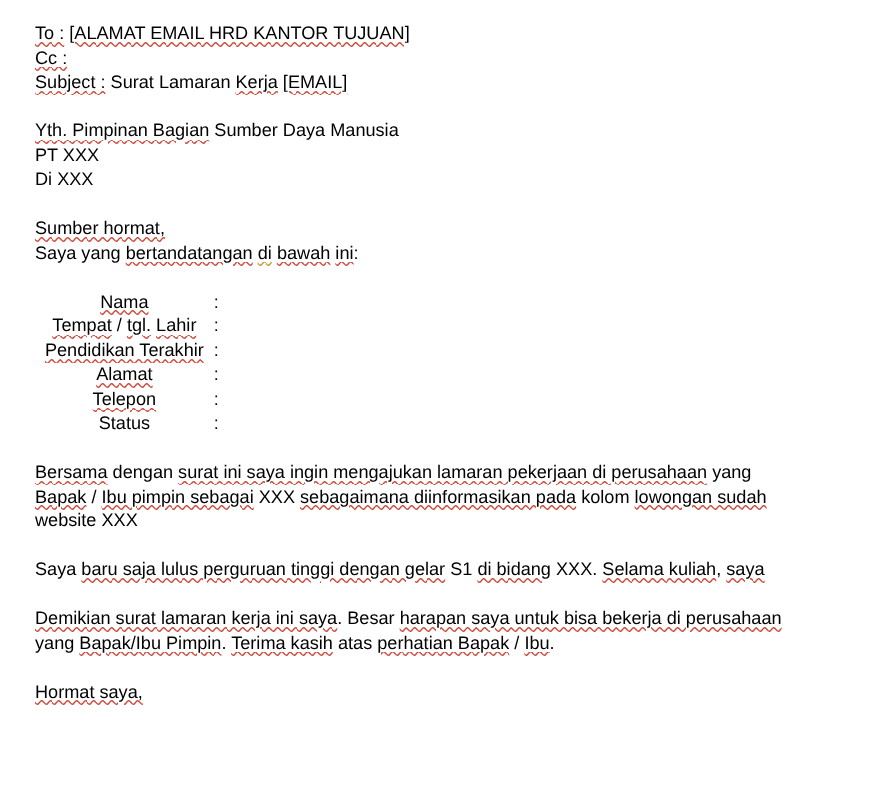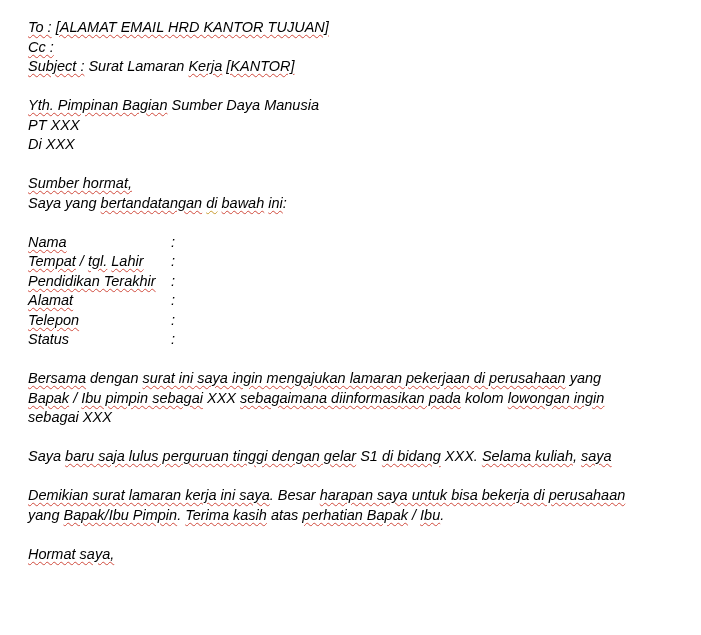--- a/index.html
+++ b/index.html
@@ -11,21 +11,20 @@
     width: 701px;
     height: 635px;
     font-family: "Liberation Sans", sans-serif;
     color: #000000;
     overflow: hidden;
   }
   #doc {
     padding: 18px 24px 0 28px;
     font-size: 14.5px;
     line-height: 19.5px;
-    font-style: italic;
   }
   .line {
     white-space: pre;
     position: relative;
   }
   .blank {
     height: 19.5px;
   }
   
   .sq {
@@ -46,33 +45,34 @@
   .fields {
     margin: 0;
   }
   .field-row {
     display: flex;
     line-height: 19.5px;
   }
   .field-label {
     width: 143px;
     white-space: pre;
+    text-align: center;
   }
   .field-colon {
     width: 14px;
   }
 </style>
 </head>
 <body>
 
 <div id="doc">
 
   <div class="line"><span class="sq sq-red">To :</span> <span class="sq sq-red">[ALAMAT EMAIL HRD KANTOR TUJUAN]</span></div>
   <div class="line"><span class="sq sq-red">Cc :</span><span></span></div>
-  <div class="line"><span class="sq sq-red">Subject :</span> <span>Surat Lamaran <span class="sq sq-red">Kerja</span> <span class="sq sq-red">[KANTOR]</span></span></div>
+  <div class="line"><span class="sq sq-red">Subject :</span> <span>Surat Lamaran <span class="sq sq-red">Kerja</span> <span class="sq sq-red">[EMAIL]</span></span></div>
 
   <div class="blank"></div>
 
   <div class="line"><span class="sq sq-red">Yth. Pimpinan Bagian</span> Sumber Daya Manusia</div>
   <div class="line">PT XXX</div>
   <div class="line">Di XXX</div>
 
   <div class="blank"></div>
 
   <div class="line"><span class="sq sq-red">Sumber hormat,</span></div>
@@ -109,22 +109,22 @@
     <div class="field-row">
       <span class="field-label"><span>Status</span></span>
       <span class="field-colon">:</span>
       <span></span>
     </div>
   </div>
 
   <div class="blank"></div>
 
   <div class="line"><span class="sq sq-red">Bersama</span> dengan <span class="sq sq-red">surat ini saya ingin mengajukan lamaran pekerjaan di perusahaan</span> yang</div>
-  <div class="line"><span class="sq sq-red">Bapak</span> / <span class="sq sq-red">Ibu pimpin sebagai</span> XXX <span class="sq sq-red">sebagaimana diinformasikan pada</span> kolom <span class="sq sq-red">lowongan ingin</span></div>
-  <div class="line">sebagai XXX</div>
+  <div class="line"><span class="sq sq-red">Bapak</span> / <span class="sq sq-red">Ibu pimpin sebagai</span> XXX <span class="sq sq-red">sebagaimana diinformasikan pada</span> kolom <span class="sq sq-red">lowongan sudah</span></div>
+  <div class="line">website XXX</div>
 
   <div class="blank"></div>
 
   <div class="line">Saya <span class="sq sq-red">baru saja lulus perguruan tinggi dengan gelar</span> S1 <span class="sq sq-red">di bidang</span> XXX. <span class="sq sq-red">Selama kuliah</span>, <span class="sq sq-red">saya</span></div>
 
   <div class="blank"></div>
 
   <div class="line"><span class="sq sq-red">Demikian surat lamaran kerja ini saya</span>. Besar <span class="sq sq-red">harapan saya untuk bisa bekerja di perusahaan</span></div>
   <div class="line">yang <span class="sq sq-red">Bapak/Ibu Pimpin</span>. <span class="sq sq-red">Terima kasih</span> atas <span class="sq sq-red">perhatian Bapak</span> / <span class="sq sq-red">Ibu</span>.</div>
 

